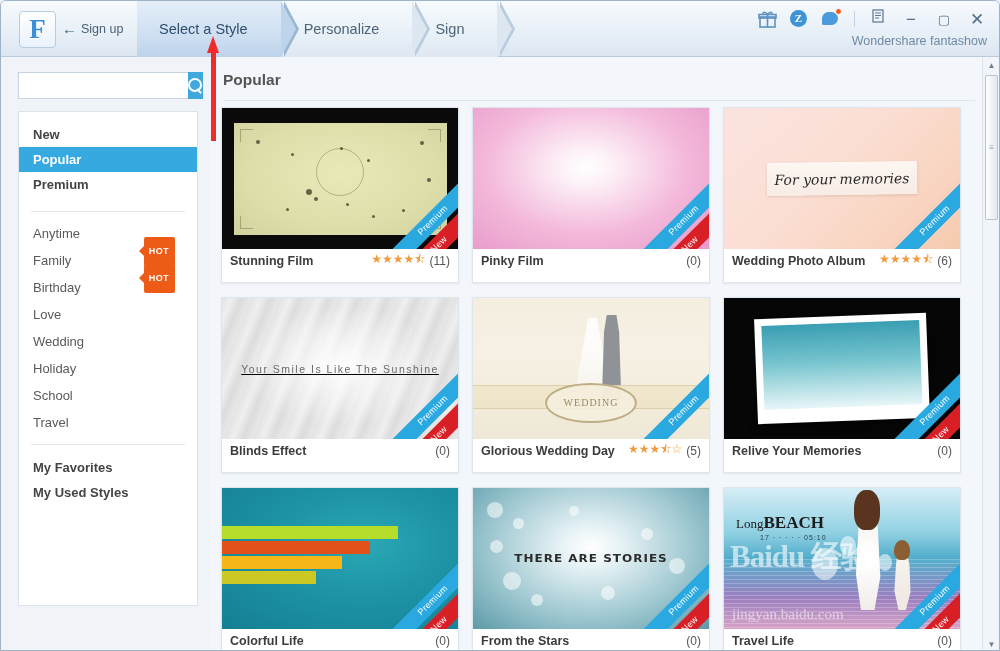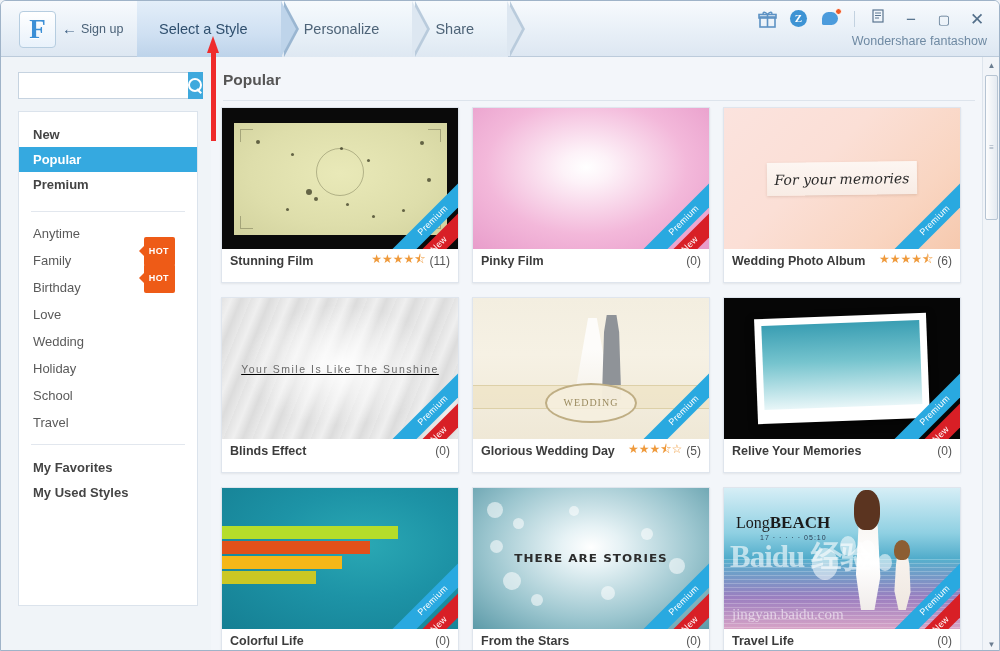--- a/index.html
+++ b/index.html
@@ -393,21 +393,21 @@
   }
   .t-shining .sea {
     position:absolute; left:0; right:0; top: 50%; bottom:0;
     background: repeating-linear-gradient(to bottom, rgba(255,255,255,.22) 0 1px, rgba(0,0,0,0) 1px 4px),
                 linear-gradient(to bottom, #56b0cd 0%, #9b7fc0 55%, #d7a3c6 100%);
   }
   .t-shining .beachtxt {
     position: absolute; left: 12px; top: 25px; z-index: 4;
     color: #1b1b1b; white-space: nowrap;
   }
-  .t-shining .beachtxt .lg { font-family: "Liberation Serif", serif; font-size: 16px; }
+  .t-shining .beachtxt .lg { font-family: "Liberation Serif", serif; font-size: 13px; }
   .t-shining .beachtxt .bd { font-family: "Liberation Serif", serif; font-size: 17px; font-weight: bold; }
   .t-shining .sub { position:absolute; left: 36px; top: 46px; z-index:4; font-size: 7px; color: #2b3d52; letter-spacing: 1px; }
   .t-shining .woman {
     position: absolute; left: 52%; top: 4px; z-index: 3;
     width: 42px; height: 118px;
     background: linear-gradient(to bottom, #f7f4f0 20%, #ffffff 60%, #f0ecea 100%);
     clip-path: polygon(36% 8%, 64% 8%, 74% 30%, 80% 72%, 66% 100%, 34% 100%, 22% 70%, 28% 30%);
   }
   .t-shining .hair {
     position: absolute; left: 55%; top: 2px; z-index: 4;
@@ -507,21 +507,21 @@
     </div>
 
     <div class="steps">
       <div class="step active">
         <span>Select a Style</span>
       </div>
       <div class="step">
         <span>Personalize</span>
       </div>
       <div class="step">
-        <span>Share</span>
+        <span>Sign</span>
       </div>
     </div>
 
     <div class="tr-icons">
       <div class="ticon">
         <svg width="19" height="19" viewBox="0 0 19 19">
           <rect x="2" y="7" width="15" height="10" fill="none" stroke="#5d92c4" stroke-width="1.6"></rect>
           <rect x="1" y="4.5" width="17" height="3.5" fill="none" stroke="#5d92c4" stroke-width="1.6"></rect>
           <line x1="9.5" y1="4.5" x2="9.5" y2="17" stroke="#5d92c4" stroke-width="1.6"></line>
           <path d="M9.5 4.5 C7 1, 4 2, 5.5 4.5" fill="none" stroke="#5d92c4" stroke-width="1.4"></path>

